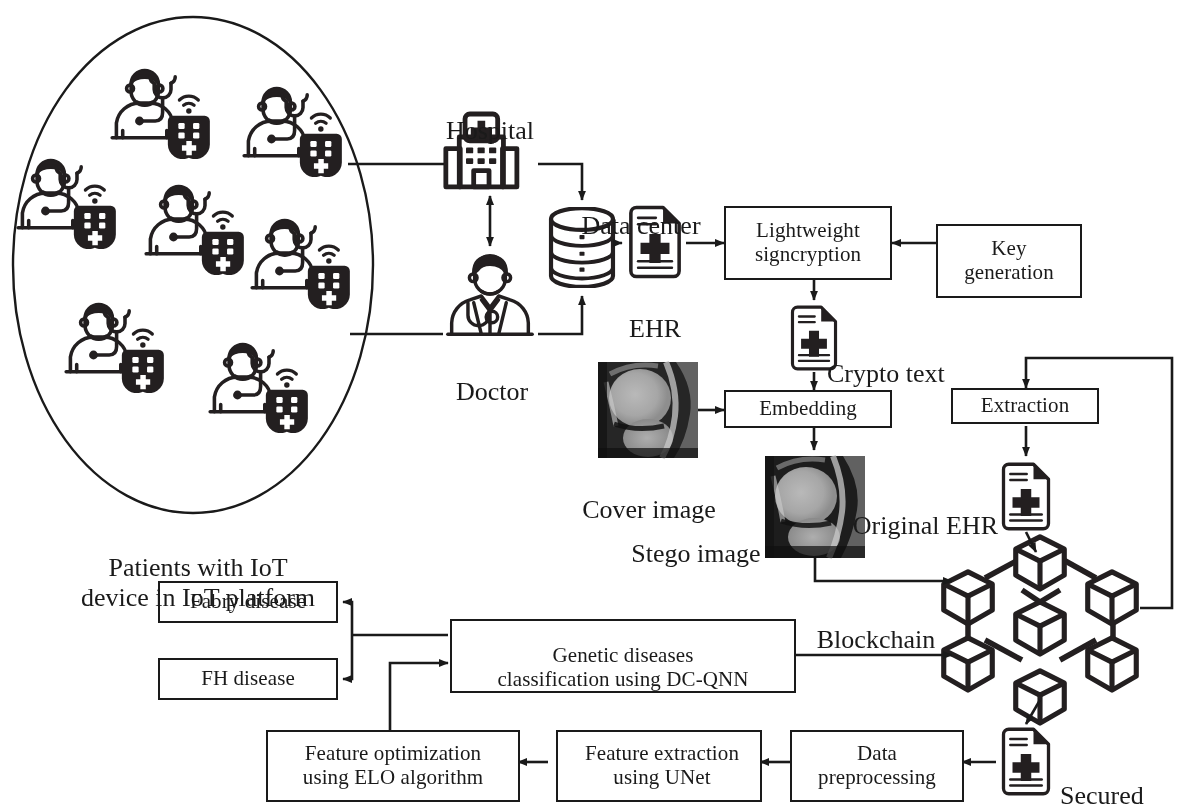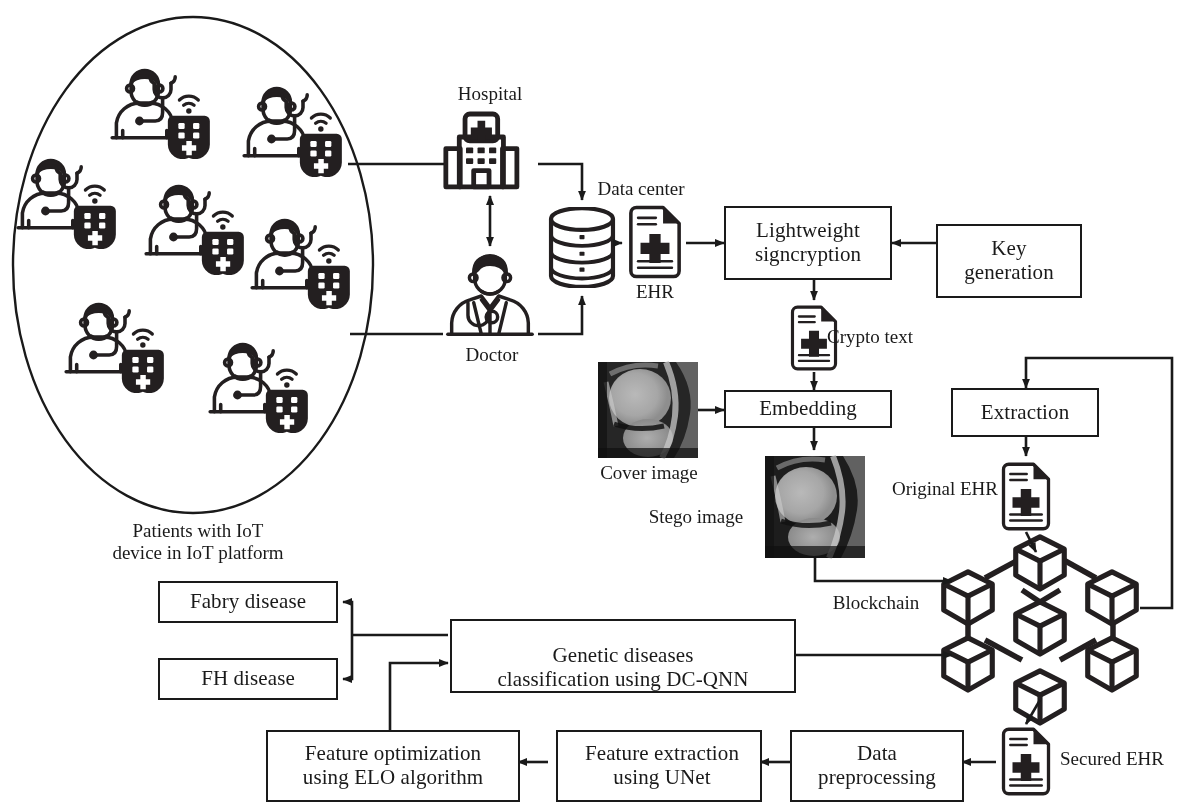--- a/index.html
+++ b/index.html
@@ -34,25 +34,26 @@
     align-items: center;
     justify-content: center;
     text-align: center;
     line-height: 1.12;
     font-size: 21px;
     letter-spacing: .1px;
     z-index: 4;
   }
   .plabel {
     position: absolute;
-    font-size: 19px;
+    font-size: 26px;
     line-height: 1.14;
     text-align: center;
     white-space: pre-line;
     z-index: 5;
+    margin-top: 33px;
   }
   .plabel.left { text-align: right; }
 </style>
 </head>
 <body>
 
 <div id="canvas">
 
   <svg id="svg-layer" viewBox="0 0 1200 807">
     <defs>
@@ -339,21 +340,21 @@
 
   <div class="flowbox" style="left:936px; top:224px; width:146px; height:74px;">
     <span style="white-space:pre-line;">Key
 generation</span>
   </div>
 
   <div class="flowbox" style="left:724px; top:390px; width:168px; height:38px;">
     <span style="white-space:pre-line;">Embedding</span>
   </div>
 
-  <div class="flowbox" style="left:951px; top:388px; width:148px; height:49px;">
+  <div class="flowbox" style="left:951px; top:388px; width:148px; height:36px;">
     <span style="white-space:pre-line;">Extraction</span>
   </div>
 
   <div class="flowbox" style="left:158px; top:581px; width:180px; height:42px;">
     <span style="white-space:pre-line;">Fabry disease</span>
   </div>
 
   <div class="flowbox" style="left:158px; top:658px; width:180px; height:42px;">
     <span style="white-space:pre-line;">FH disease</span>
   </div>

